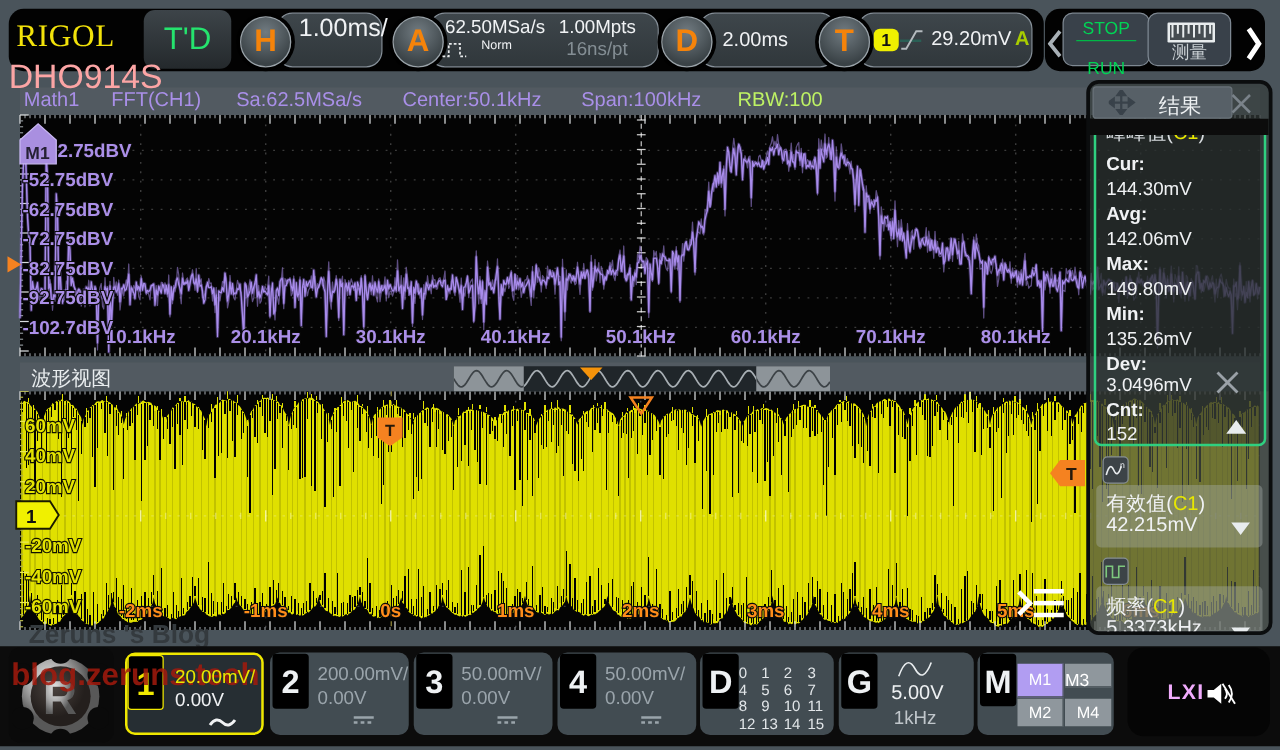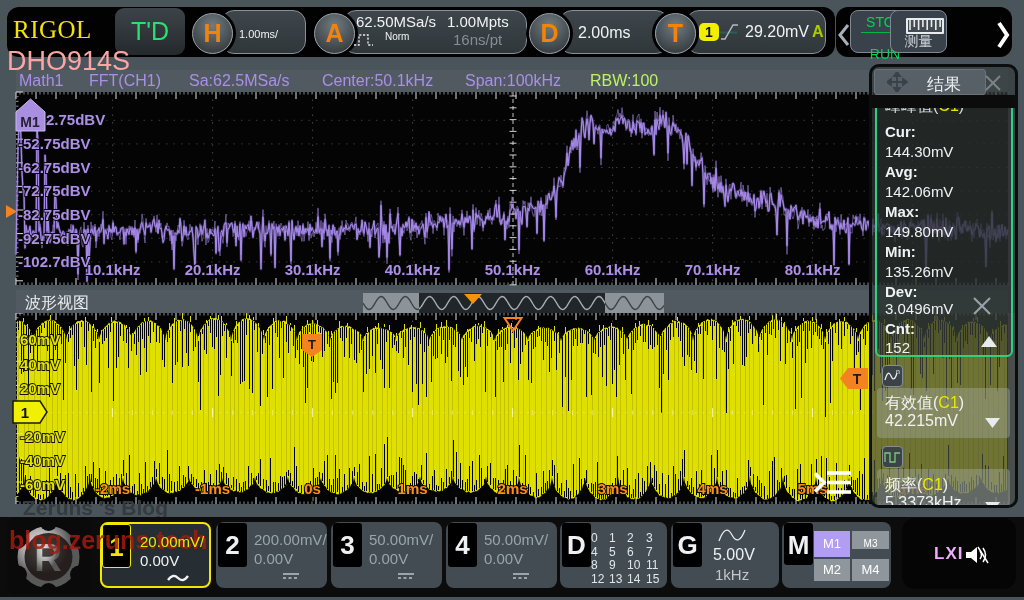--- a/index.html
+++ b/index.html
@@ -1284,21 +1284,21 @@
 
 <div class="abs" style="left:0;top:0;width:1024px;height:8px;background:#4a545b"></div>
 <div class="abs" style="left:7px;top:7px;width:828px;height:50px;background:#020202;border-radius:12px"></div>
 <div class="abs" style="left:836px;top:7px;width:176px;height:50px;background:#020202;border-radius:12px"></div>
 <span class="abs" style="left:13px;top:16px;font-family:'Liberation Serif',serif;font-weight:normal;font-size:25px;color:#f2e20a;letter-spacing:0.5px">RIGOL</span>
 <div class="abs" style="left:115px;top:8px;width:70px;height:47px;background:linear-gradient(#3d4449,#24292c);border-radius:9px;text-align:center;line-height:47px;color:#25e36e;font-size:25px">T'D</div>
 <span class="abs" style="left:7px;top:46px;font-size:27px;color:#fca5a5">DHO914S</span>
 
 <div class="tpanel" style="left:221px;width:85px"></div>
 <div class="circ" style="left:192px;top:13px">H</div>
-<span class="abs" style="left:239px;top:28px;color:#f0f2f4;font-size:11px">1.00ms/</span>
+<span class="abs" style="left:239px;top:12px;color:#f0f2f4;font-size:20px">1.00ms/</span>
 
 <div class="tpanel" style="left:343px;width:184px"></div>
 <div class="circ" style="left:314px;top:13px">A</div>
 <span class="abs" style="left:356px;top:13px;color:#f0f2f4;font-size:15px">62.50MSa/s</span>
 <svg class="abs" style="left:352px;top:31px" width="30" height="18">
     <path d="M2,14 H7 V4 H16 V14 H21" fill="none" stroke="#e8eaec" stroke-width="1.4" stroke-dasharray="2.2 1.6"></path>
   </svg>
 <span class="abs" style="left:385px;top:31px;color:#f0f2f4;font-size:10px">Norm</span>
 <span class="abs" style="left:447px;top:13px;color:#f0f2f4;font-size:15px">1.00Mpts</span>
 <span class="abs" style="left:453px;top:31px;color:#848e94;font-size:15px">16ns/pt</span>
@@ -1317,21 +1317,21 @@
 <span class="abs" style="left:745px;top:23px;color:#f0f2f4;font-size:16px">29.20mV</span>
 <span class="abs" style="left:812px;top:23px;color:#a8cc00;font-size:16px;font-weight:bold">A</span>
 
 <svg class="abs" style="left:838px;top:23px" width="12" height="24">
     <path d="M10,2 L2,12 L10,22" fill="none" stroke="#a8b0b6" stroke-width="3"></path>
   </svg>
 <div class="btn" style="left:850px;top:10px;width:70px;height:43px;text-align:center">
  <div style="color:#00d455;font-size:14px;line-height:20px;border-bottom:1.5px solid #00b846;margin:1px 10px 12px">STOP</div>
  <div style="color:#00d455;font-size:14px;line-height:19px">RUN</div>
 </div>
-<div class="btn" style="left:890px;top:10px;width:57px;height:43px">
+<div class="btn" style="left:918px;top:10px;width:67px;height:43px">
  <svg width="40" height="19" style="position:absolute;left:14px;top:6px">
       <rect x="1" y="1" width="38" height="16" fill="#e8ecee" rx="1"></rect>
       <rect x="3" y="3" width="34" height="12" fill="#454c51"></rect>
       <g stroke="#e8ecee" stroke-width="1.6">
         <line x1="5.0" y1="3" x2="5.0" y2="13"></line>
         <line x1="9.3" y1="3" x2="9.3" y2="10"></line>
         <line x1="13.6" y1="3" x2="13.6" y2="13"></line>
         <line x1="17.9" y1="3" x2="17.9" y2="10"></line>
         <line x1="22.2" y1="3" x2="22.2" y2="13"></line>
         <line x1="26.5" y1="3" x2="26.5" y2="10"></line>
@@ -1444,21 +1444,21 @@
  <svg width="28" height="15" style="position:absolute;left:47px;top:6px">
       <path d="M1,13 Q7.5,-5 14,7 Q20.5,19 27,2" fill="none" stroke="#e8ecee" stroke-width="1.3"></path>
     </svg>
  <span class="abs" style="left:42px;top:24px;font-size:16px;color:#eef1f3">5.00V</span>
  <span class="abs" style="left:44px;top:44px;font-size:15px;color:#c0c6cb">1kHz</span>
 </div>
 <div class="chbox" style="left:782px;width:109px">
  <div class="badge" style="height:42px">M</div>
  <div class="abs" style="left:32px;top:9px;width:75px;height:50px">
   <div style="position:absolute;left:0;top:0;width:37px;height:26.5px;background:#b19df2;color:#fff;font-size:13px;text-align:center;line-height:26px;border-right:1px solid #434c52;border-bottom:1px solid #434c52">M1</div>
-  <div style="position:absolute;left:38px;top:0;width:37px;height:19px;background:#8f979d;color:#fff;font-size:10px;text-align:center;line-height:26px;border-bottom:1px solid #434c52">M3</div>
+  <div style="position:absolute;left:38px;top:0;width:37px;height:19px;background:#8f979d;color:#fff;font-size:14px;text-align:left;line-height:26px;border-bottom:1px solid #434c52">M3</div>
   <div style="position:absolute;left:0;top:27.5px;width:37px;height:22px;background:#8f979d;color:#fff;font-size:13px;text-align:center;line-height:22px;border-right:1px solid #434c52">M2</div>
   <div style="position:absolute;left:38px;top:27.5px;width:37px;height:22px;background:#8f979d;color:#fff;font-size:13px;text-align:center;line-height:22px">M4</div>
  </div>
 </div>
 <div class="abs" style="left:902px;top:518px;width:114px;height:71px;background:#050505;border-radius:13px">
  <span class="abs" style="left:32px;top:26px;color:#f0abfc;font-size:17px;font-weight:bold;letter-spacing:1px">LXI</span>
  <svg width="26" height="24" style="position:absolute;left:62px;top:25px">
       <polygon points="2,9 7,9 13,4 13,20 7,15 2,15" fill="#fff"></polygon>
       <path d="M16,8 Q19,12 16,16 M19,5 Q24,12 19,19" fill="none" stroke="#fff" stroke-width="1.5"></path>
       <line x1="14" y1="4" x2="24" y2="20" stroke="#fff" stroke-width="1.5"></line>

